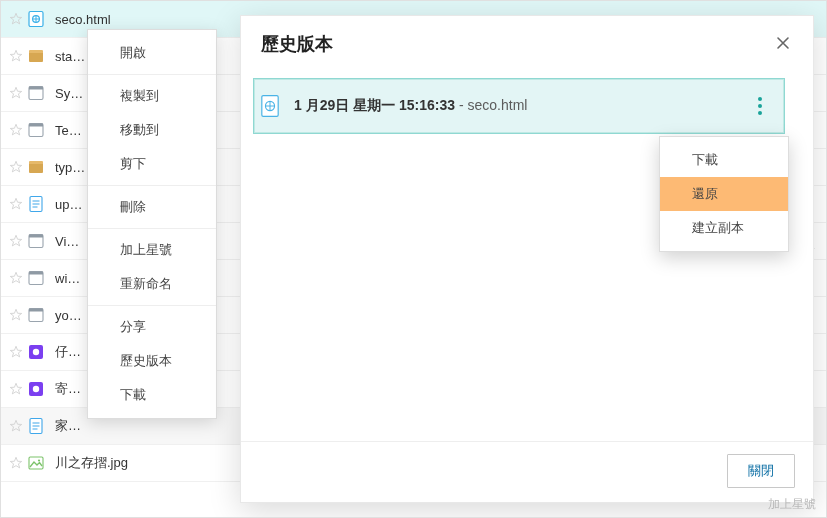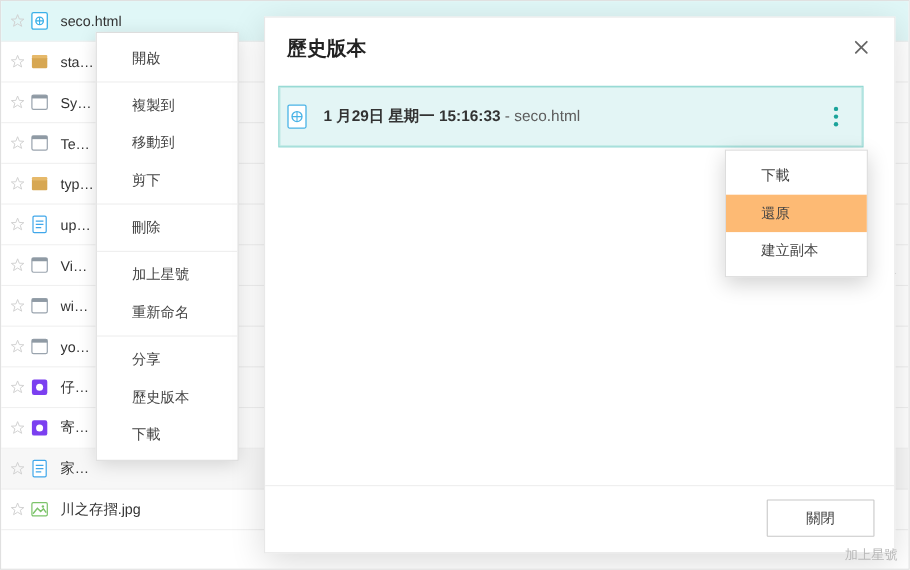--- a/index.html
+++ b/index.html
@@ -132,26 +132,26 @@
   }
   .ver-menu .ctx-item.sel { background:#fdba74; }
 
   .dlg-foot {
     padding: 12px 18px 14px;
     display: flex;
     justify-content: flex-end;
     border-top: 1px solid #eee;
   }
   .btn-close {
-    padding: 7px 35px;
+    padding: 7px 20px;
     background:#fff;
     border:1px solid #c8c8c8;
     border-radius:1px;
     font-size:13px;
-    color:#404040;
+    color:#0369a1;
     cursor:pointer;
   }
 
   .watermark {
     position:absolute;
     right:10px; bottom:4px;
     font-size:12px;
     color:#b8b8b8;
     z-index:30;
     pointer-events:none;

